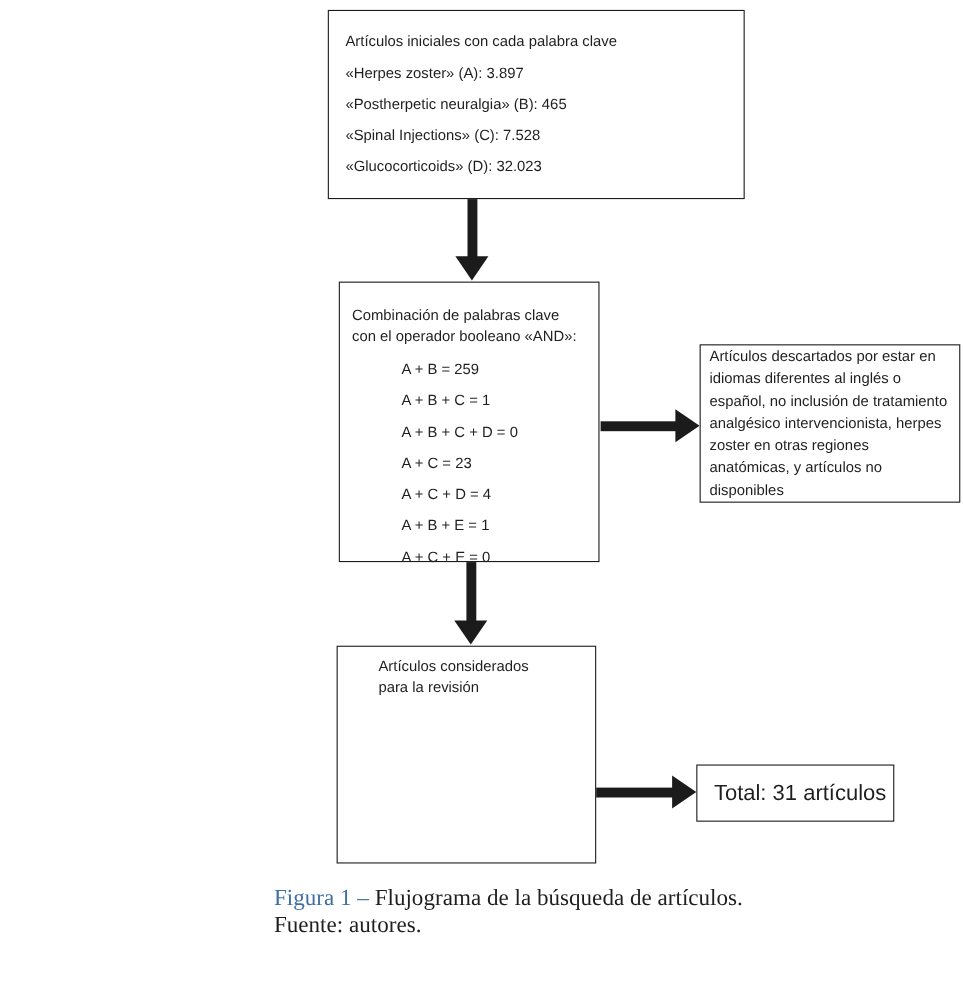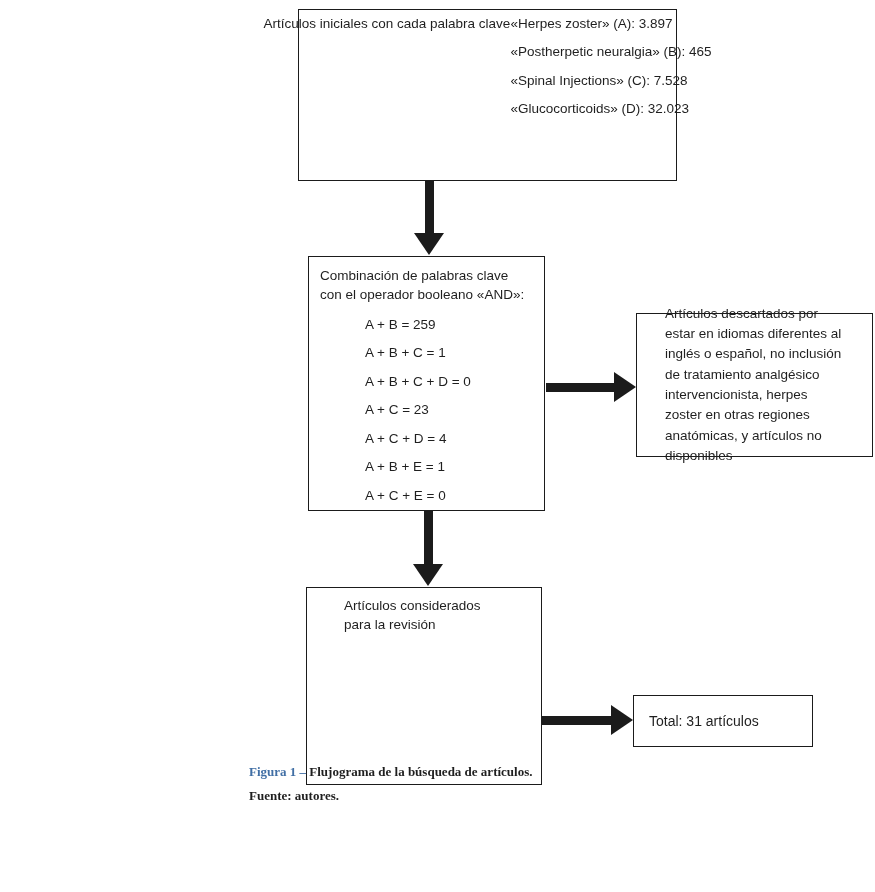--- a/index.html
+++ b/index.html
@@ -17,51 +17,51 @@
     position: absolute;
     background: #ffffff;
     border: 1.5px solid #1b1b1b;
     font-size: 13.5px;
     color: #1f1f1f;
   }
   
   #box-initial {
     left: 298px; top: 9px; width: 379px; height: 172px;
     padding: 0 15px;
-    display: flex; flex-direction: row; justify-content: center;
+    display: flex; flex-direction: column; justify-content: center;
   }
   #box-initial .fline { line-height: 28.3px; white-space: nowrap; }
   
   #box-combination {
     left: 308px; top: 256px; width: 237px; height: 255px;
-    padding: 9px 11px 0 11px;
+    padding: 20px 11px 0 11px;
   }
   #box-combination .btitle { line-height: 19px; margin-bottom: 6px; }
   #box-combination .fline { line-height: 16px; margin-top: 12.5px; white-space: nowrap; margin-left: 45px; }
   
   #box-discarded {
     left: 636px; top: 313px; width: 237px; height: 144px;
-    padding: 0 28px;
+    padding: 0 8px;
     display: flex; align-items: center;
   }
   #box-discarded .btext { line-height: 20.3px; }
   
   #box-considered {
     left: 306px; top: 587px; width: 236px; height: 198px;
     padding: 8px 13px 0 13px;
   }
   #box-considered .btitle {
     line-height: 19px; text-align: left;
     max-width: 160px; margin: 0 auto 6px auto;
   }
   #box-considered .fline { line-height: 16px; margin-top: 12.8px; white-space: nowrap; }
   
   #box-total {
     left: 633px; top: 695px; width: 180px; height: 52px;
-    padding-left: 15px; font-size: 14px;
+    padding-left: 15px; font-size: 20px;
     display: flex; align-items: center;
   }
   
   .shaft-v { position: absolute; width: 9px; background: #1b1b1b; }
   .shaft-h { position: absolute; height: 9px; background: #1b1b1b; }
   .head-down {
     position: absolute; width: 0; height: 0;
     border-left: 15px solid transparent;
     border-right: 15px solid transparent;
     border-top: 22px solid #1b1b1b;
@@ -75,24 +75,24 @@
   #arrow1-shaft { left: 425px; top: 181px; height: 54px; }
   #arrow1-head  { left: 414px; top: 233px; }
   #arrow2-shaft { left: 546px; top: 383px; width: 69px; }
   #arrow2-head  { left: 614px; top: 372px; }
   #arrow3-shaft { left: 424px; top: 511px; height: 55px; }
   #arrow3-head  { left: 413px; top: 564px; }
   #arrow4-shaft { left: 542px; top: 716px; width: 70px; }
   #arrow4-head  { left: 611px; top: 705px; }
   
   #caption {
-    position: absolute; left: 249px; top: 760px; width: 450px;
+    position: absolute; left: 249px; top: 805px; width: 450px;
     font-family: "Liberation Serif", serif;
-    font-weight: bold;
-    font-size: 13px;
+    font-weight: normal;
+    font-size: 21px;
     line-height: 23.5px;
     color: #1f1f1f;
   }
   #caption .figura { color: #416fa5; }
 </style>
 </head>
 <body>
 
 <div id="stage">
 

